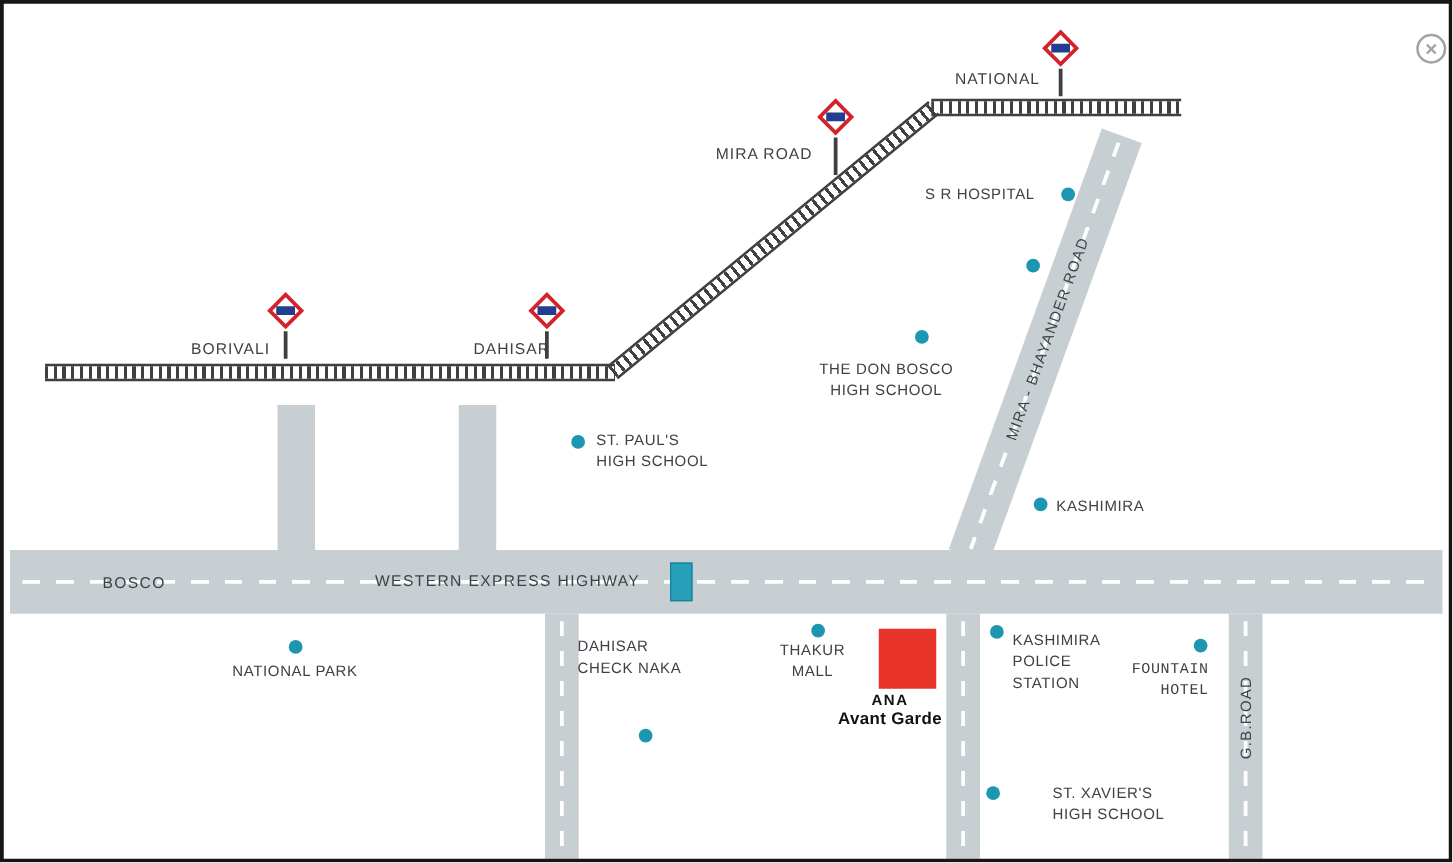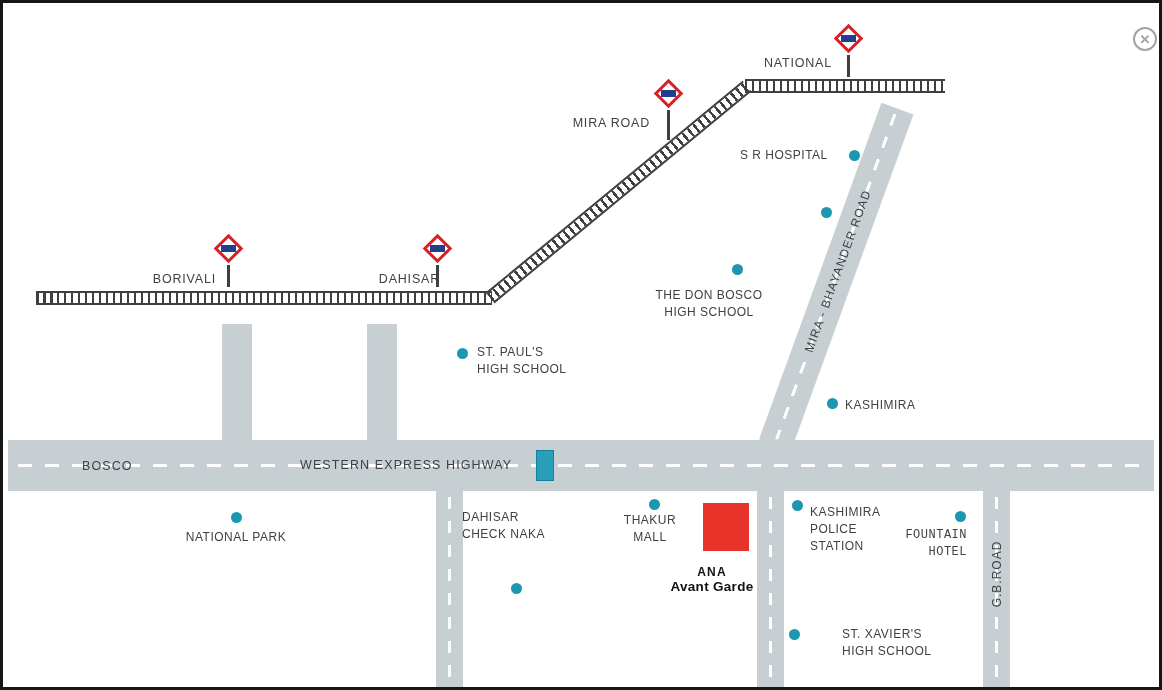--- a/index.html
+++ b/index.html
@@ -42,21 +42,21 @@
   .lm { position:absolute; font-size:12px; line-height:1.42; letter-spacing:0.5px; color:#3f4145;
     white-space:pre-line; z-index:6; }
   .tc { text-align:center; }
   .tr { text-align:right; }
 
   .toll-marker { position:absolute; left:536px; top:450px; width:18px; height:31px;
     background:#29a0ba; border:1px solid #13819c; z-index:6; }
   .project-marker { position:absolute; left:703px; top:503px; width:46px; height:48px;
     background:#e8332a; z-index:6; }
   .project-label { position:absolute; left:652px; top:553px; width:120px; text-align:center; z-index:6; color:#111; }
-  .project-name { font-size:12px; font-weight:bold; letter-spacing:1.2px;margin-top:12px; }
+  .project-name { font-size:12px; font-weight:bold; letter-spacing:1.2px; }
   .project-tagline { font-size:13.5px; font-weight:bold; letter-spacing:0.3px; }
 
   
   .close-btn { position:absolute; left:1133px; top:27px; width:24px; height:24px; border-radius:50%;
     border:2px solid #a3a3a3; color:#a3a3a3; display:flex; align-items:center; justify-content:center;
     font-size:13px; font-weight:bold; cursor:pointer; z-index:60; background:#fff; }
 </style>
 </head>
 <body>
 

